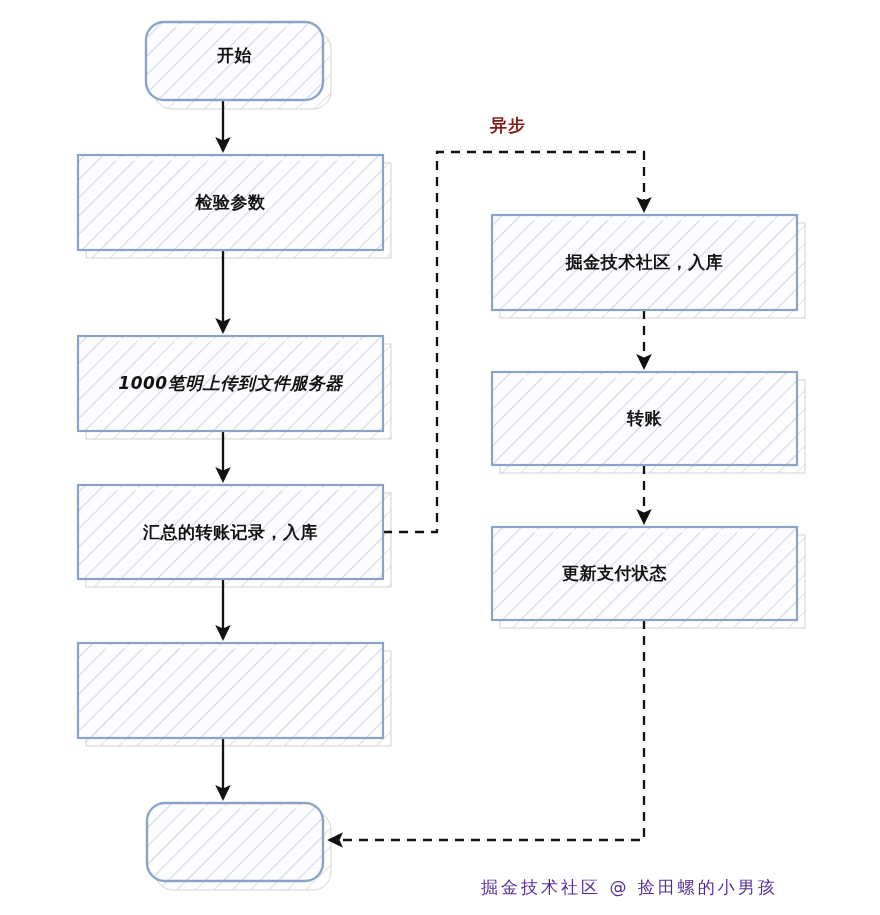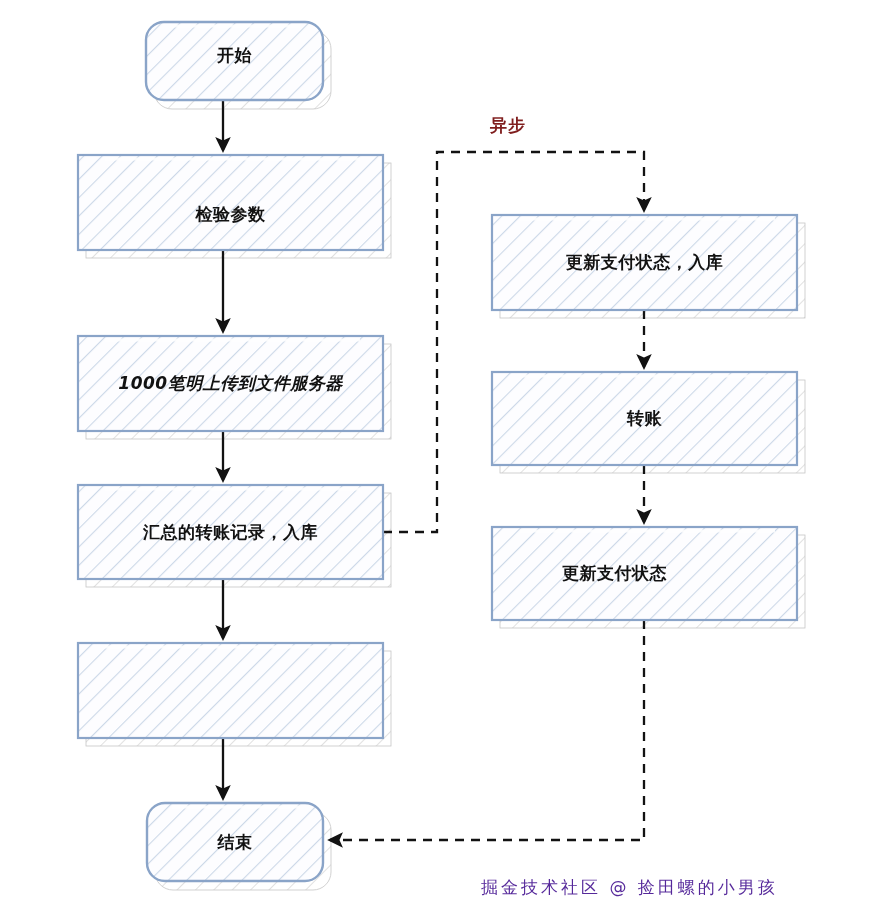--- a/index.html
+++ b/index.html
@@ -133,35 +133,34 @@
       <line x1="172" y1="807" x2="300" y2="807" stroke="#ffffff" stroke-width="3"></line>
       <line x1="520" y1="219" x2="775" y2="219" stroke="#ffffff" stroke-width="3"></line>
       <line x1="520" y1="376" x2="775" y2="376" stroke="#ffffff" stroke-width="3"></line>
       <line x1="520" y1="531" x2="775" y2="531" stroke="#ffffff" stroke-width="3"></line>
     </g>
   </svg>
 
   <div class="node-label" style="left:146px; top:22px; width:177px; height:66px; font-size:17px;">开始</div>
   <div class="node-hit" style="left:146px; top:22px; width:177px; height:78px;"></div>
 
-  <div class="node-label" style="left:78px; top:155px; width:305px; height:95px; font-size:17px;margin-top:12px;">检验参数</div>
+  <div class="node-label" style="left:78px; top:155px; width:305px; height:95px; font-size:17px;">检验参数</div>
   <div class="node-hit" style="left:78px; top:155px; width:305px; height:95px;"></div>
 
   <div class="node-label" style="left:78px; top:336px; width:305px; height:95px; font-size:17px;font-style:italic;">1000笔明上传到文件服务器</div>
   <div class="node-hit" style="left:78px; top:336px; width:305px; height:95px;"></div>
 
   <div class="node-label" style="left:78px; top:485px; width:305px; height:94px; font-size:17px;">汇总的转账记录，入库</div>
   <div class="node-hit" style="left:78px; top:485px; width:305px; height:94px;"></div>
 
   <div class="node-hit" style="left:78px; top:643px; width:305px; height:95px;"></div>
 
-  <div class="node-label" style="left:147px; top:803px; width:176px; height:78px; font-size:17px;">结束</div>
   <div class="node-hit" style="left:147px; top:803px; width:176px; height:78px;"></div>
 
-  <div class="node-label" style="left:492px; top:215px; width:305px; height:95px; font-size:17px;">更新支付状态，入库</div>
+  <div class="node-label" style="left:492px; top:215px; width:305px; height:95px; font-size:17px;">掘金技术社区，入库</div>
   <div class="node-hit" style="left:492px; top:215px; width:305px; height:95px;"></div>
 
   <div class="node-label" style="left:492px; top:372px; width:305px; height:93px; font-size:17px;">转账</div>
   <div class="node-hit" style="left:492px; top:372px; width:305px; height:93px;"></div>
 
   <div class="node-label" style="left:492px; top:527px; width:245px; height:93px; font-size:17px;">更新支付状态</div>
   <div class="node-hit" style="left:492px; top:527px; width:305px; height:93px;"></div>
 
   <div class="edge-label" style="left:490px; top:114px; font-size:17px;">异步</div>
 

